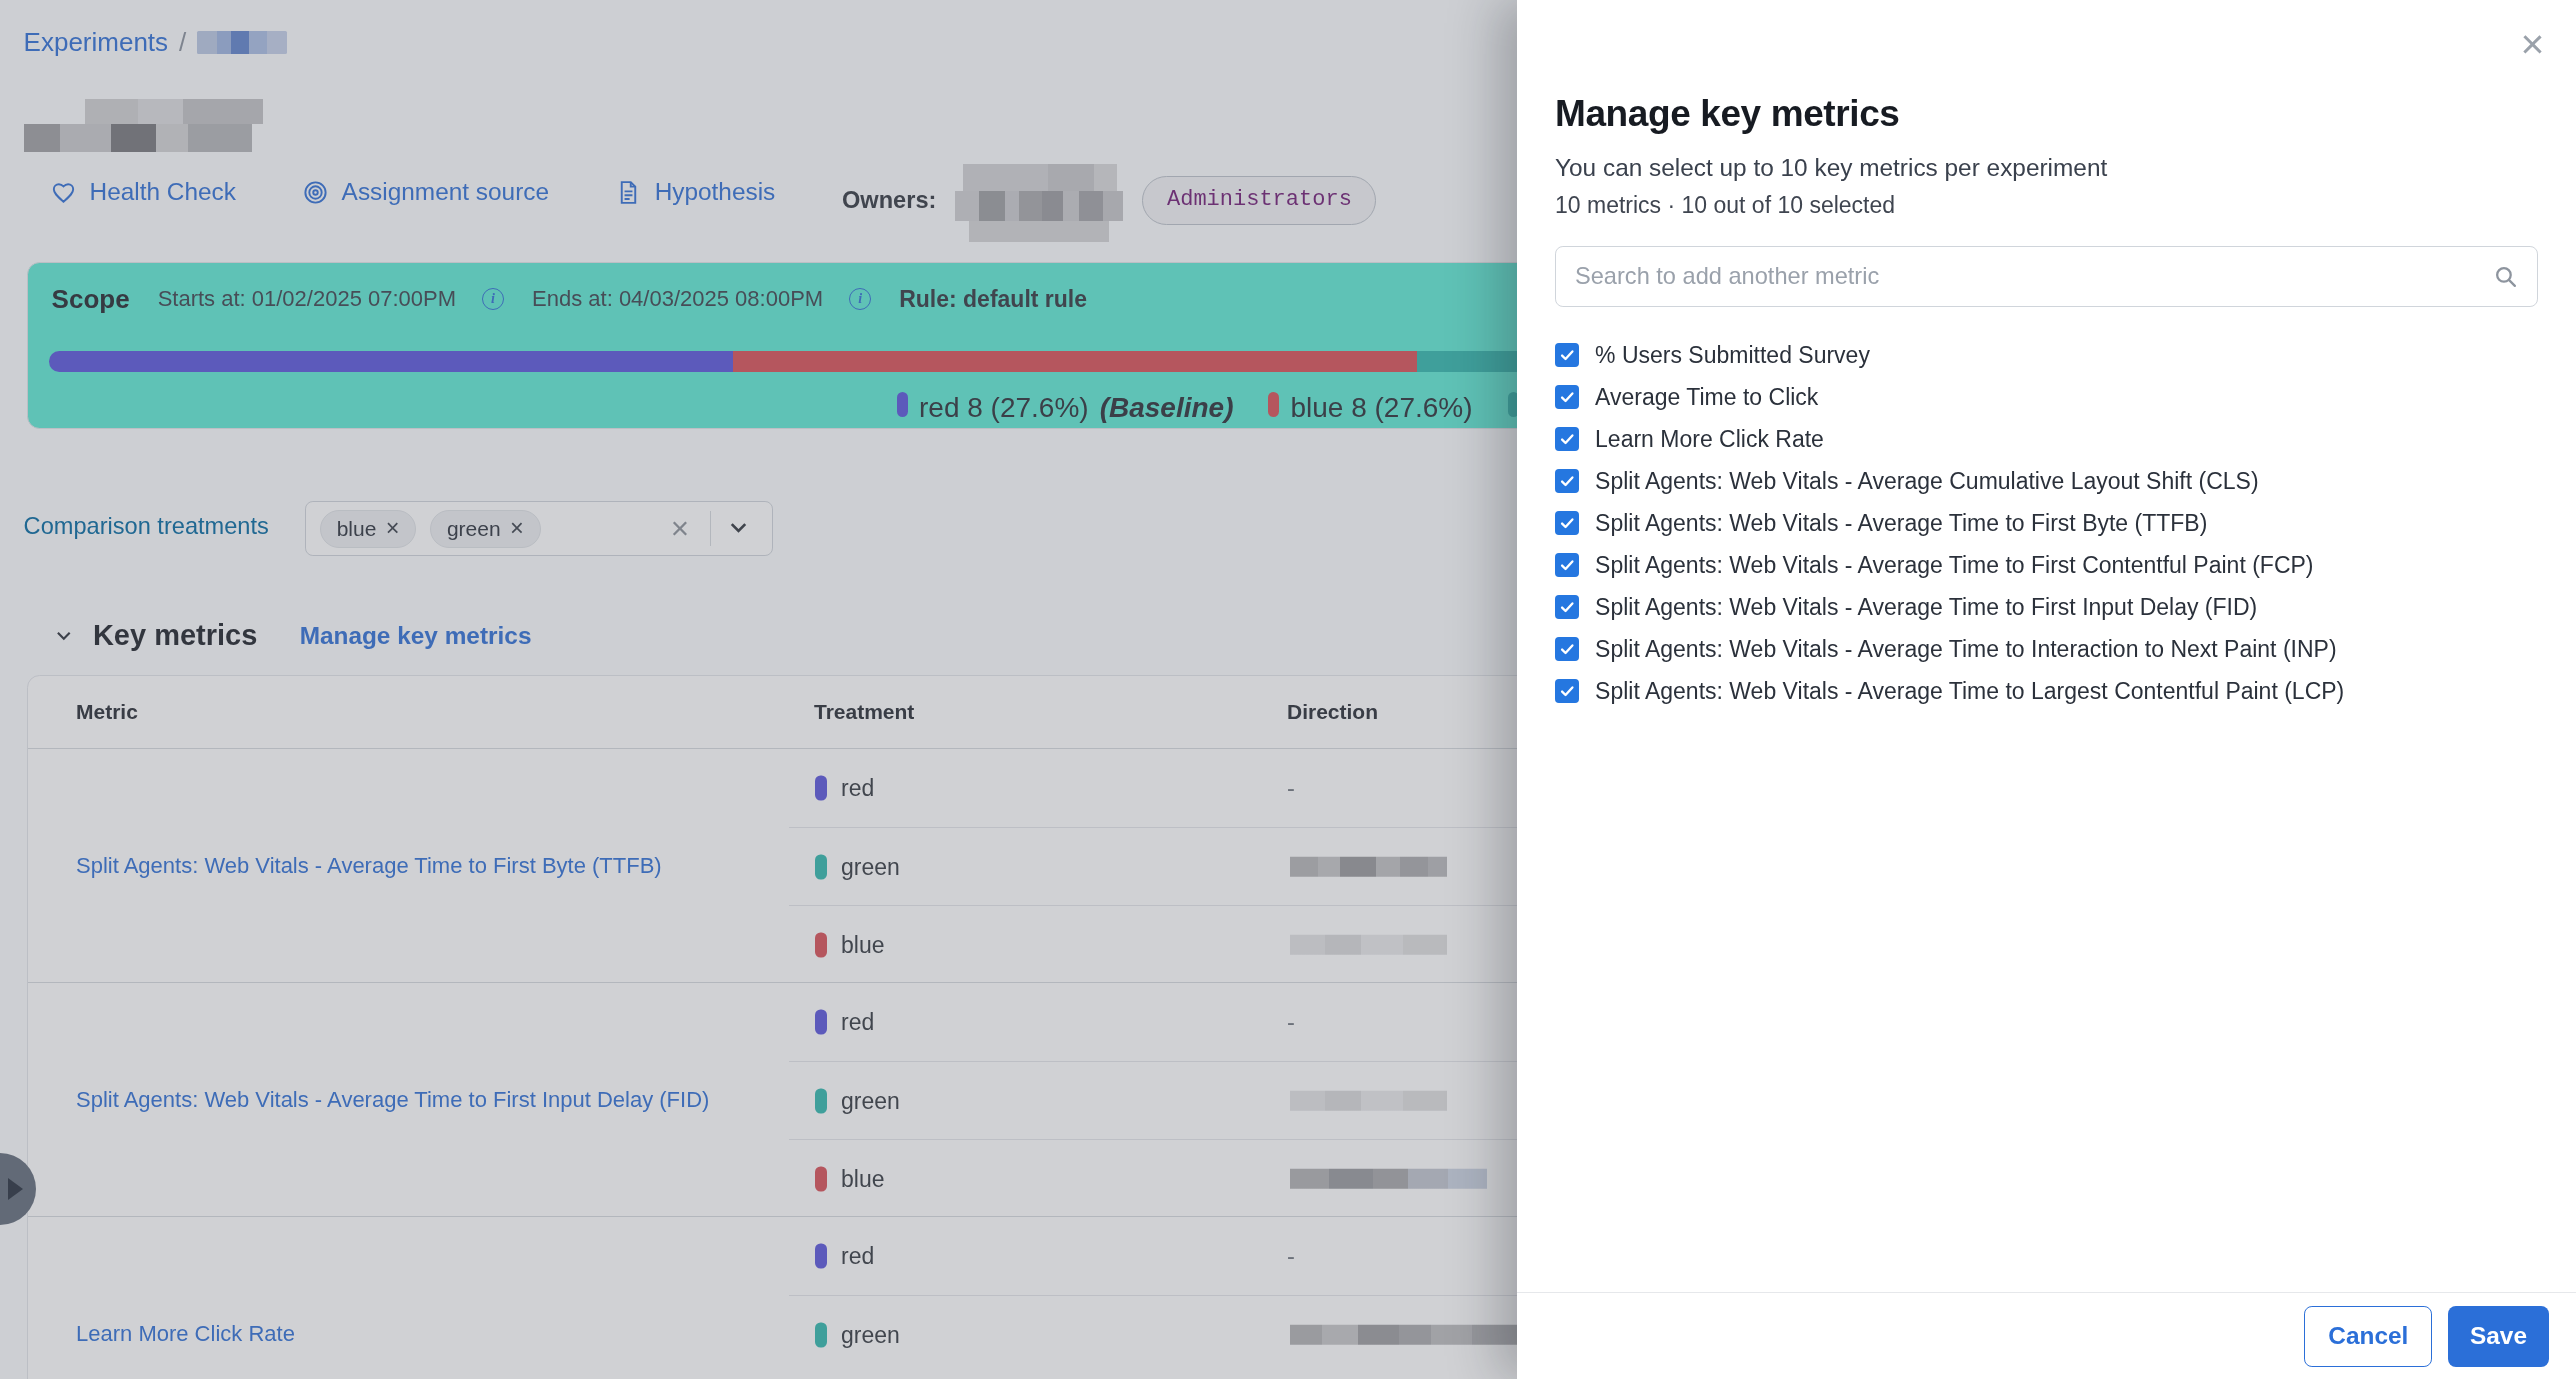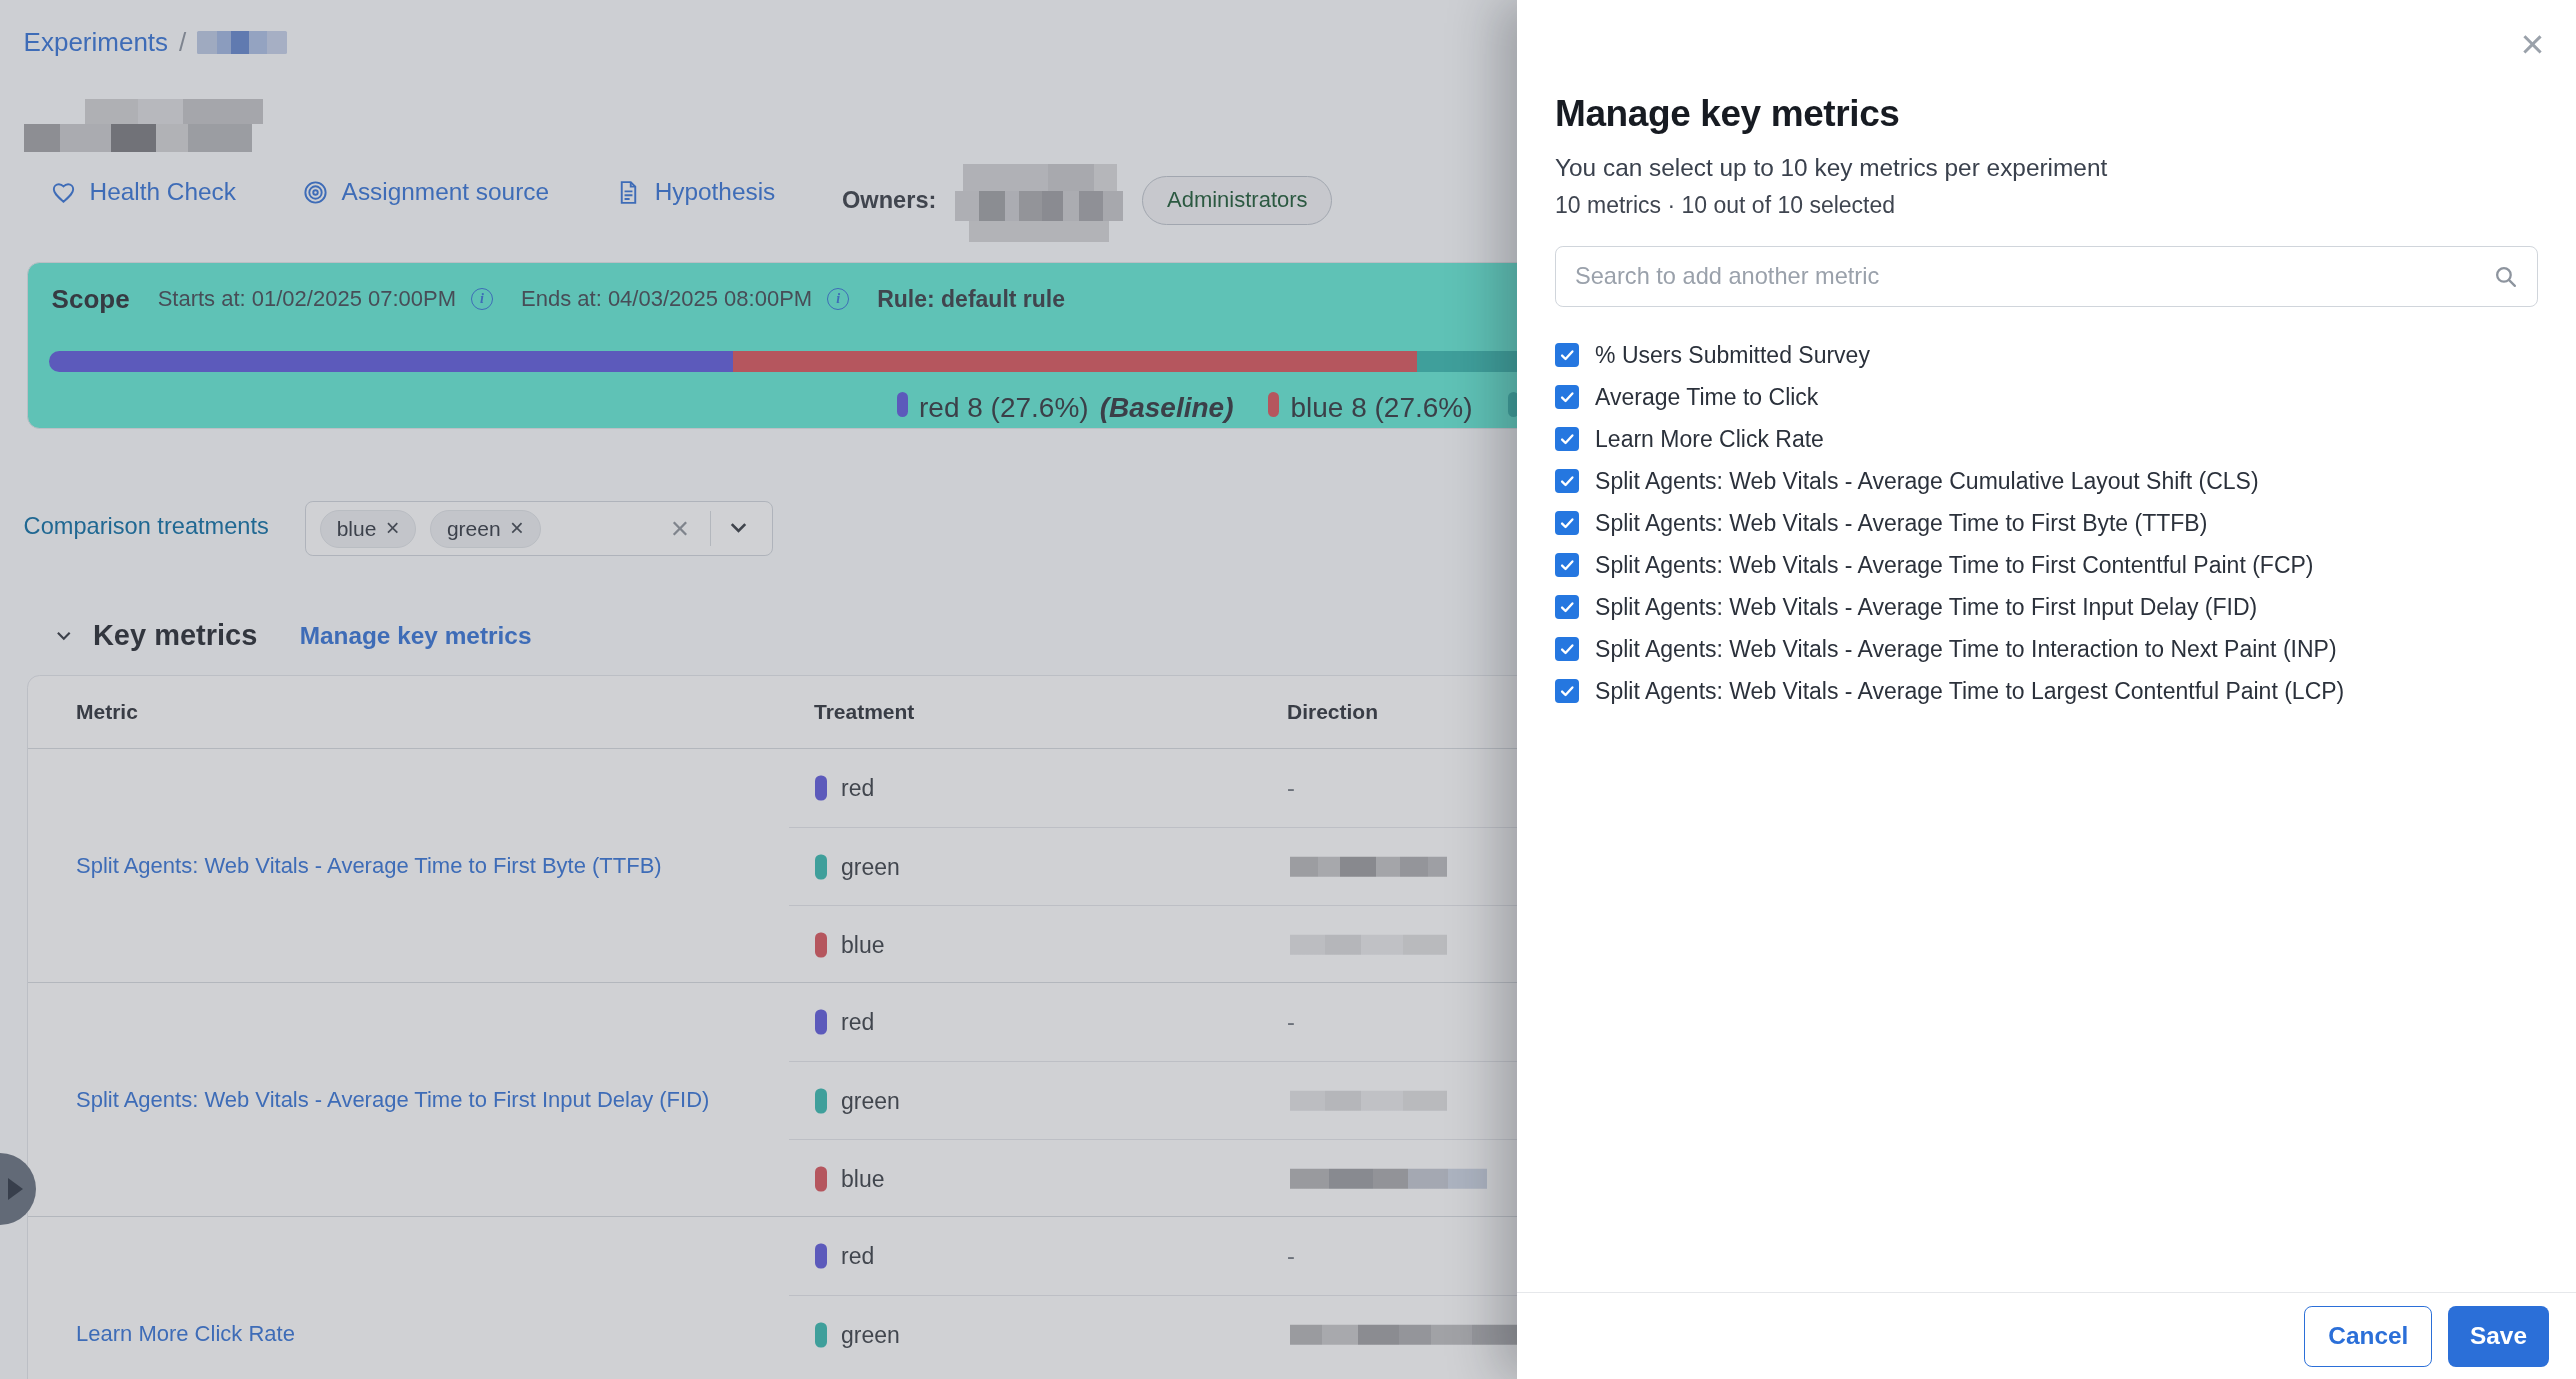--- a/index.html
+++ b/index.html
@@ -32,27 +32,27 @@
 
   .owners { position:absolute; left:842px; top:175px; display:flex; align-items:center; gap:19px; }
   .owners .lbl { font-size:23.6px; font-weight:700; color:#32373f; }
   .owner-blur { width:168px; height:50px; position:relative; }
   .owner-blur .a { position:absolute; left:7.9px; top:-11px; width:154px; height:27px;
      background:linear-gradient(90deg,#d2d2d4 0 55%,#c6c6c9 55% 85%,#d8d8da 85%); }
   .owner-blur .b { position:absolute; left:0; top:15.7px; width:168px; height:30px;
      background:linear-gradient(90deg,#cfcfd1 0 14%,#9d9ea1 14% 30%,#cbcbce 30% 38%,#a8a8ab 38% 52%,#9b9b9f 52% 64%,#cbcbcd 64% 74%,#a2a2a6 74% 88%,#c4c4c7 88%); }
   .owner-blur .c { position:absolute; left:14px; top:46px; width:140px; height:20.5px; background:#d4d4d6; }
   .admin-badge { height:49px; line-height:46px; padding:0 23.6px; border:1.6px solid #bcc2ca; border-radius:786px;
-     font-size:22px; color:#14532d; background:#f2f3f5; }
+     font-size:22px; color:#701a75; background:#f2f3f5;font-family:Liberation Mono, monospace; }
 
   .scope-card { position:absolute; left:27px; top:262px; width:2522px; height:167px;
      background:#5eead4; border:0.8px solid #e2e5ea; border-radius:12.6px; }
   .scope-row { position:absolute; left:23.6px; top:20.5px; display:flex; align-items:center; gap:28px; }
   .scope-title { font-size:26px; font-weight:700; color:#23272e; }
-  .scope-meta { font-size:22px; color:#3c434d; display:flex; align-items:center; gap:15px; }
+  .scope-meta { font-size:22px; color:#3c434d; display:flex; align-items:center; gap:26px; }
   .info-i { display:inline-flex; align-items:center; justify-content:center; width:22px; height:22px;
      border:1.6px solid #2e6fd6; border-radius:50%; color:#2e6fd6; font-size:14px; font-weight:700;
      font-family:"Liberation Serif", serif; font-style:italic; cursor:pointer; }
   .scope-rule { font-size:23px; font-weight:600; color:#32373f; }
   .bar { position:absolute; left:20.5px; right:20.5px; top:88px; height:20.5px; border-radius:10.2px; overflow:hidden; display:flex; }
   .bar .seg { height:100%; }
   .legend { position:absolute; left:869px; top:129px; display:flex; align-items:center; gap:35px; }
   .leg-item { display:flex; align-items:flex-start; gap:11px; font-size:28px; color:#2a2f37; white-space:nowrap; }
   .swatch { width:11px; height:25px; border-radius:5.5px; flex:none; }
   .leg-item b { font-weight:700;font-style:italic; }

